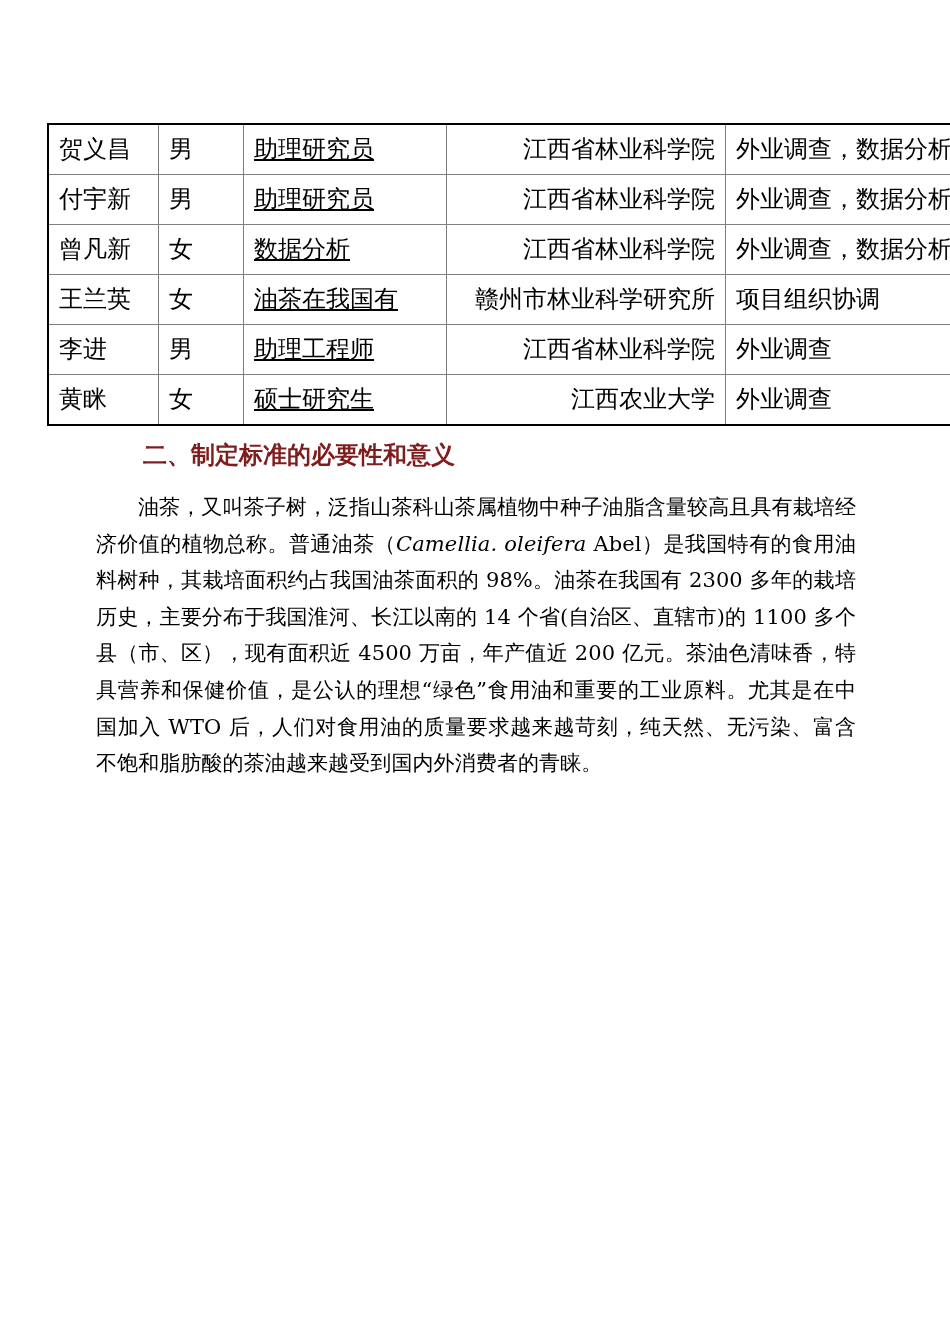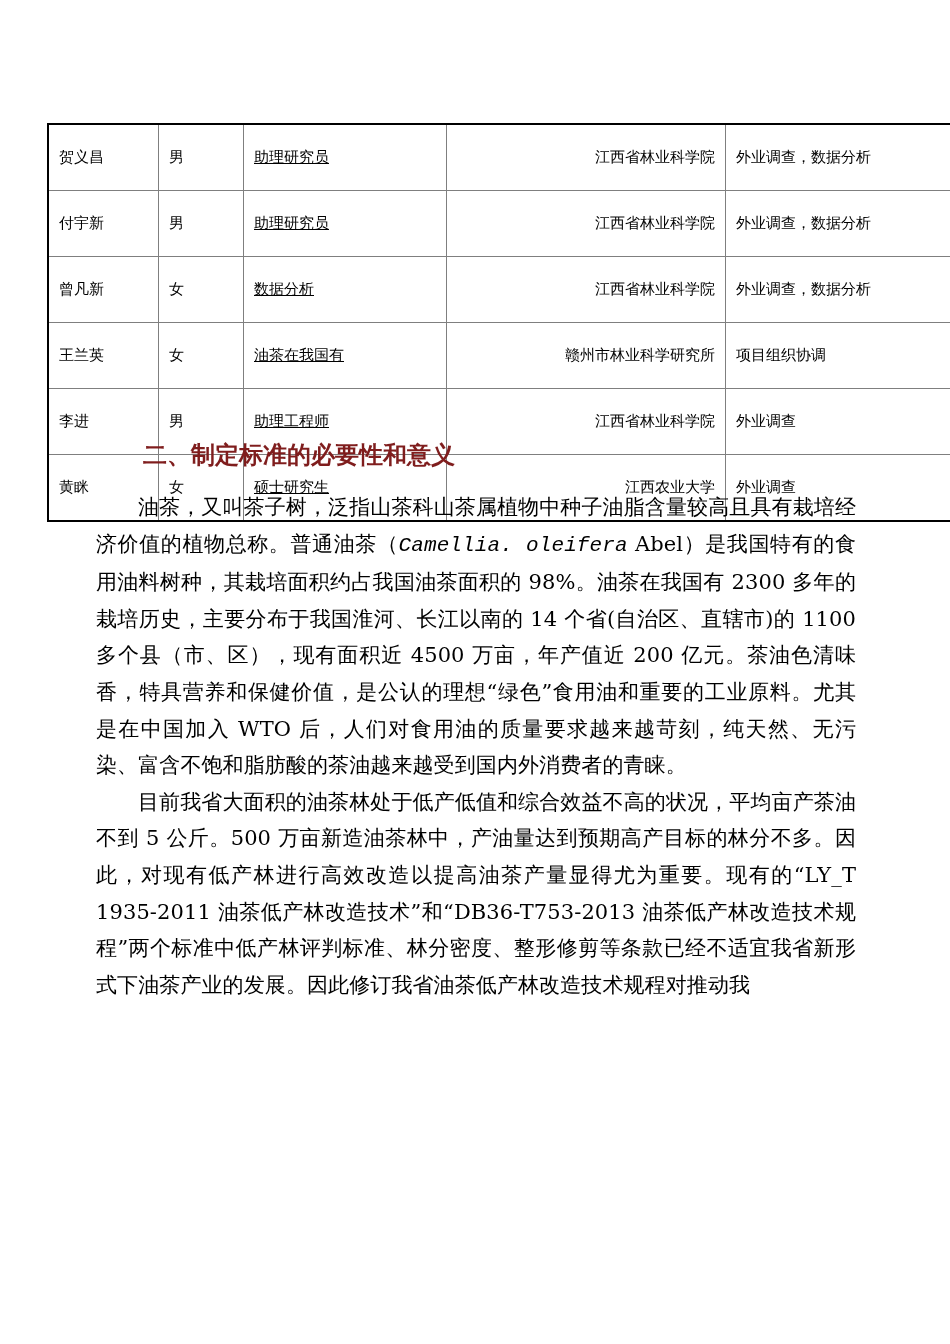--- a/index.html
+++ b/index.html
@@ -31,23 +31,23 @@
   }
   table.personnel {
     border-collapse: collapse;
     width: 856px;
     table-layout: fixed;
     border: 2px solid #000000;
   }
   table.personnel td {
     border: 1px solid #7f7f7f;
     height: 49px;
-    padding: 8px 10px;
+    padding: 0 10px;
     font-family: "DejaVu Sans", "Liberation Sans", sans-serif;
-    font-size: 15px;
+    font-size: 24px;
     line-height: 49px;
     white-space: nowrap;
     overflow: hidden;
     vertical-align: middle;
     color: #000000;
   }
   table.personnel tr td:nth-child(1) { width: 89px; }
   table.personnel tr td:nth-child(2) { width: 64px; }
   table.personnel tr td:nth-child(3) { width: 182px; text-decoration: underline; }
   table.personnel tr td:nth-child(4) { width: 258px; text-align: right; }
@@ -81,21 +81,20 @@
     font-size: 21px;
     line-height: 36.6px;
     text-align: justify;
     text-justify: inter-ideograph;
     text-indent: 2em;
     color: #000000;
     letter-spacing: 0.1px;
   }
   .body-text p .sci {
     font-style: italic;
-    font-family: Liberation Mono, monospace;
   }
   .body-text p .sci-up {
     font-style: normal;
   }
 </style>
 </head>
 <body>
 
 <div class="page">
 
@@ -145,16 +144,15 @@
           <td>外业调查</td>
         </tr>
       </tbody>
     </table>
   </div>
 
   <div class="section-heading">二、制定标准的必要性和意义</div>
 
   <div class="body-text">
     <p><span>油茶，又叫茶子树，泛指山茶科山茶属植物中种子油脂含量较高且具有栽培经济价值的植物总称。普通油茶（</span><span class="sci">Camellia. oleifera</span><span class="sci-up"> Abel</span><span>）是我国特有的食用油料树种，其栽培面积约占我国油茶面积的 98%。油茶在我国有 2300 多年的栽培历史，主要分布于我国淮河、长江以南的 14 个省(自治区、直辖市)的 1100 多个县（市、区），现有面积近 4500 万亩，年产值近 200 亿元。茶油色清味香，特具营养和保健价值，是公认的理想“绿色”食用油和重要的工业原料。尤其是在中国加入 WTO 后，人们对食用油的质量要求越来越苛刻，纯天然、无污染、富含不饱和脂肪酸的茶油越来越受到国内外消费者的青睐。</span></p>
-    <p>目前我省大面积的油茶林处于低产低值和综合效益不高的状况，平均亩产茶油不到 5 公斤。500 万亩新造油茶林中，产油量达到预期高产目标的林分不多。因此，对现有低产林进行高效改造以提高油茶产量显得尤为重要。现有的“LY_T 1935-2011 油茶低产林改造技术”和“DB36-T753-2013 油茶低产林改造技术规程”两个标准中低产林评判标准、林分密度、整形修剪等条款已经不适宜我省新形式下油茶产业的发展。因此修订我省油茶低产林改造技术规程对推动我</p>
   </div>
 
 </div>
 
 </body></html>

